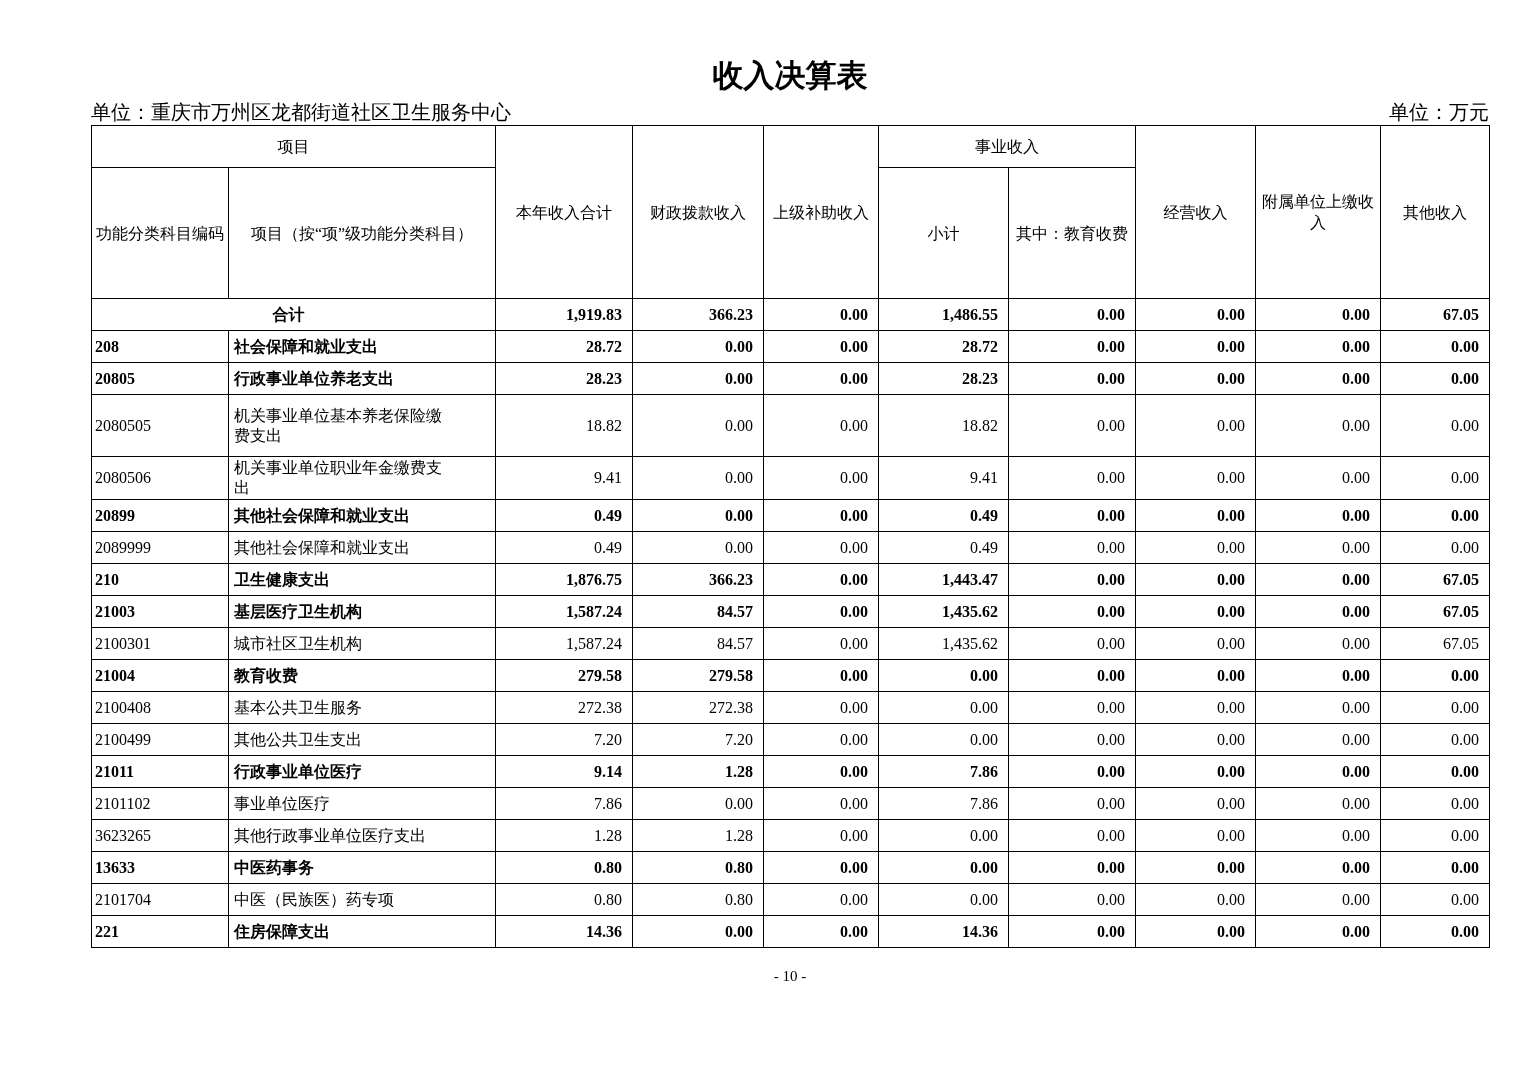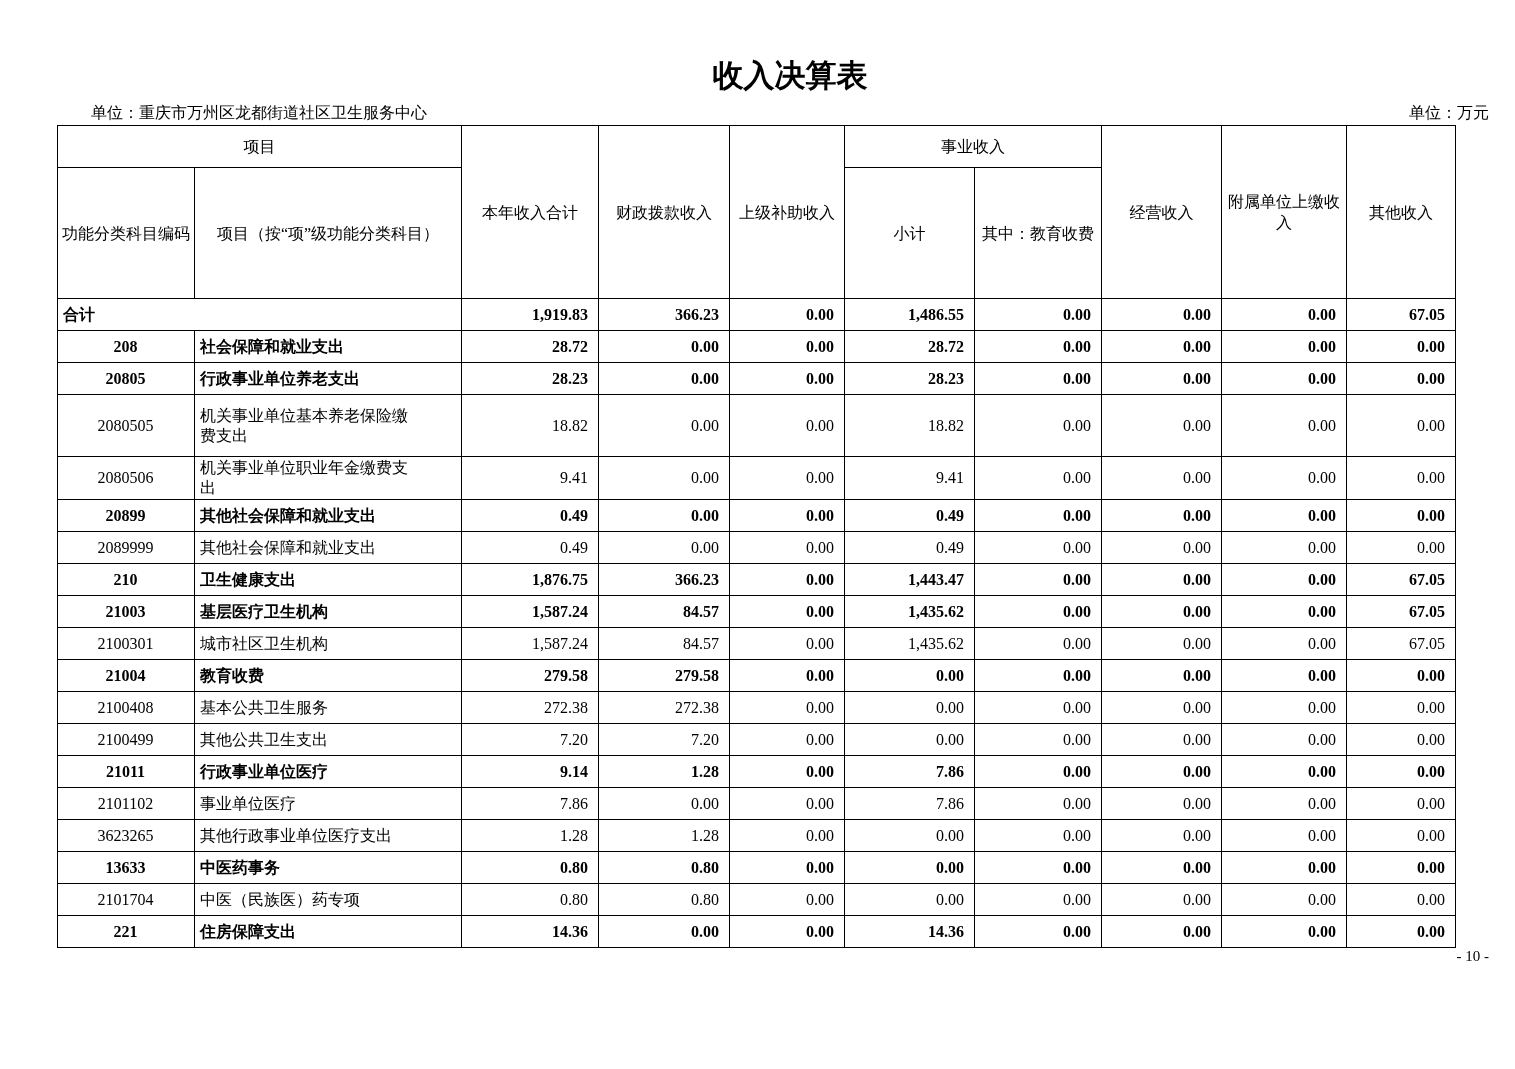--- a/index.html
+++ b/index.html
@@ -29,25 +29,25 @@
     text-align: right;
     font-size: 16px;
     line-height: 19px;
   }
   .info-row {
     width: 1398px;
     margin-left: 91px;
     margin-top: 9px;
     display: flex;
     justify-content: space-between;
-    font-size: 16px;
+    font-size: 20px;
     line-height: 19px;
   }
   table.main-table {
-    margin-left: 57px;
+    margin-left: 91px;
     margin-top: 3px;
     width: 1398px;
     border-collapse: collapse;
     table-layout: fixed;
     font-family: Liberation Serif, serif;
   }
   table.main-table th, table.main-table td {
     border: 1px solid #000000;
     vertical-align: middle;
   }
@@ -58,30 +58,31 @@
     padding: 2px;
     line-height: 21px;
   }
   th.group-h { height: 42px; }
   thead tr.sub-row th { height: 131px; }
   th.code-h { padding: 0 18px; }
   th.name-h { font-size: 15px; padding: 0 2px; white-space: nowrap; }
   th.edu-h { padding: 0 2px; white-space: nowrap; }
   th.affil-h { padding: 0 12px; }
   td { font-size: 16px; height: 32px; padding: 1px 4px; line-height: 20px; }
-  td.code { text-align: center; padding-left: 3px; }
+  td.code { text-align: left; padding-left: 3px; }
   td.name { text-align: left; padding-left: 5px; padding-right: 40px; }
-  td.name.merged { text-align: left; padding-right: 15px; }
+  td.name.merged { text-align: center; padding-right: 15px; }
   td.num { text-align: right; padding-right: 10px; }
   tr.bold td { font-weight: bold; }
   tr.tall td { height: 62px; }
   .footer {
     width: 1398px;
     margin-left: 91px;
-    text-align: right;
+    margin-top: 20px;
+    text-align: center;
     font-size: 15px;
   }
 </style>
 </head>
 <body>
 
 <div class="page">
 
   <div class="doc-title">收入决算表</div>
 

